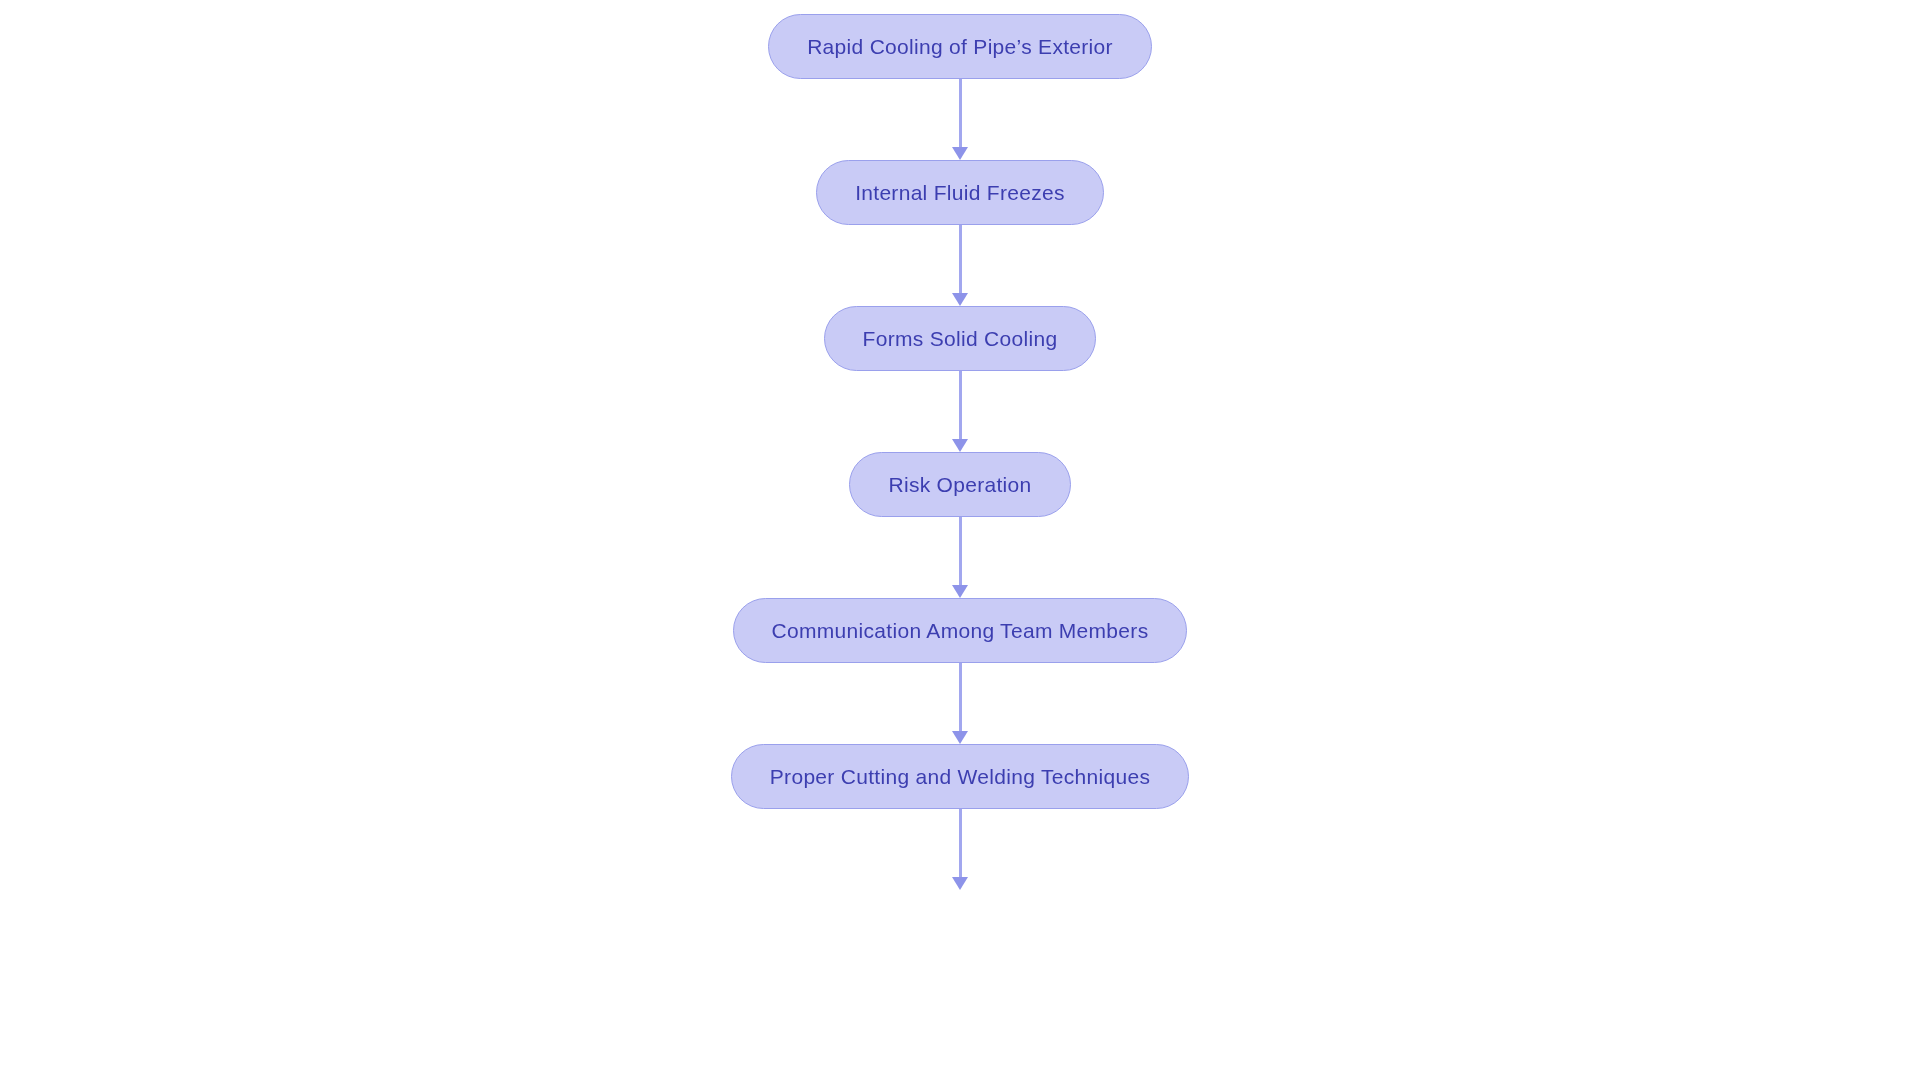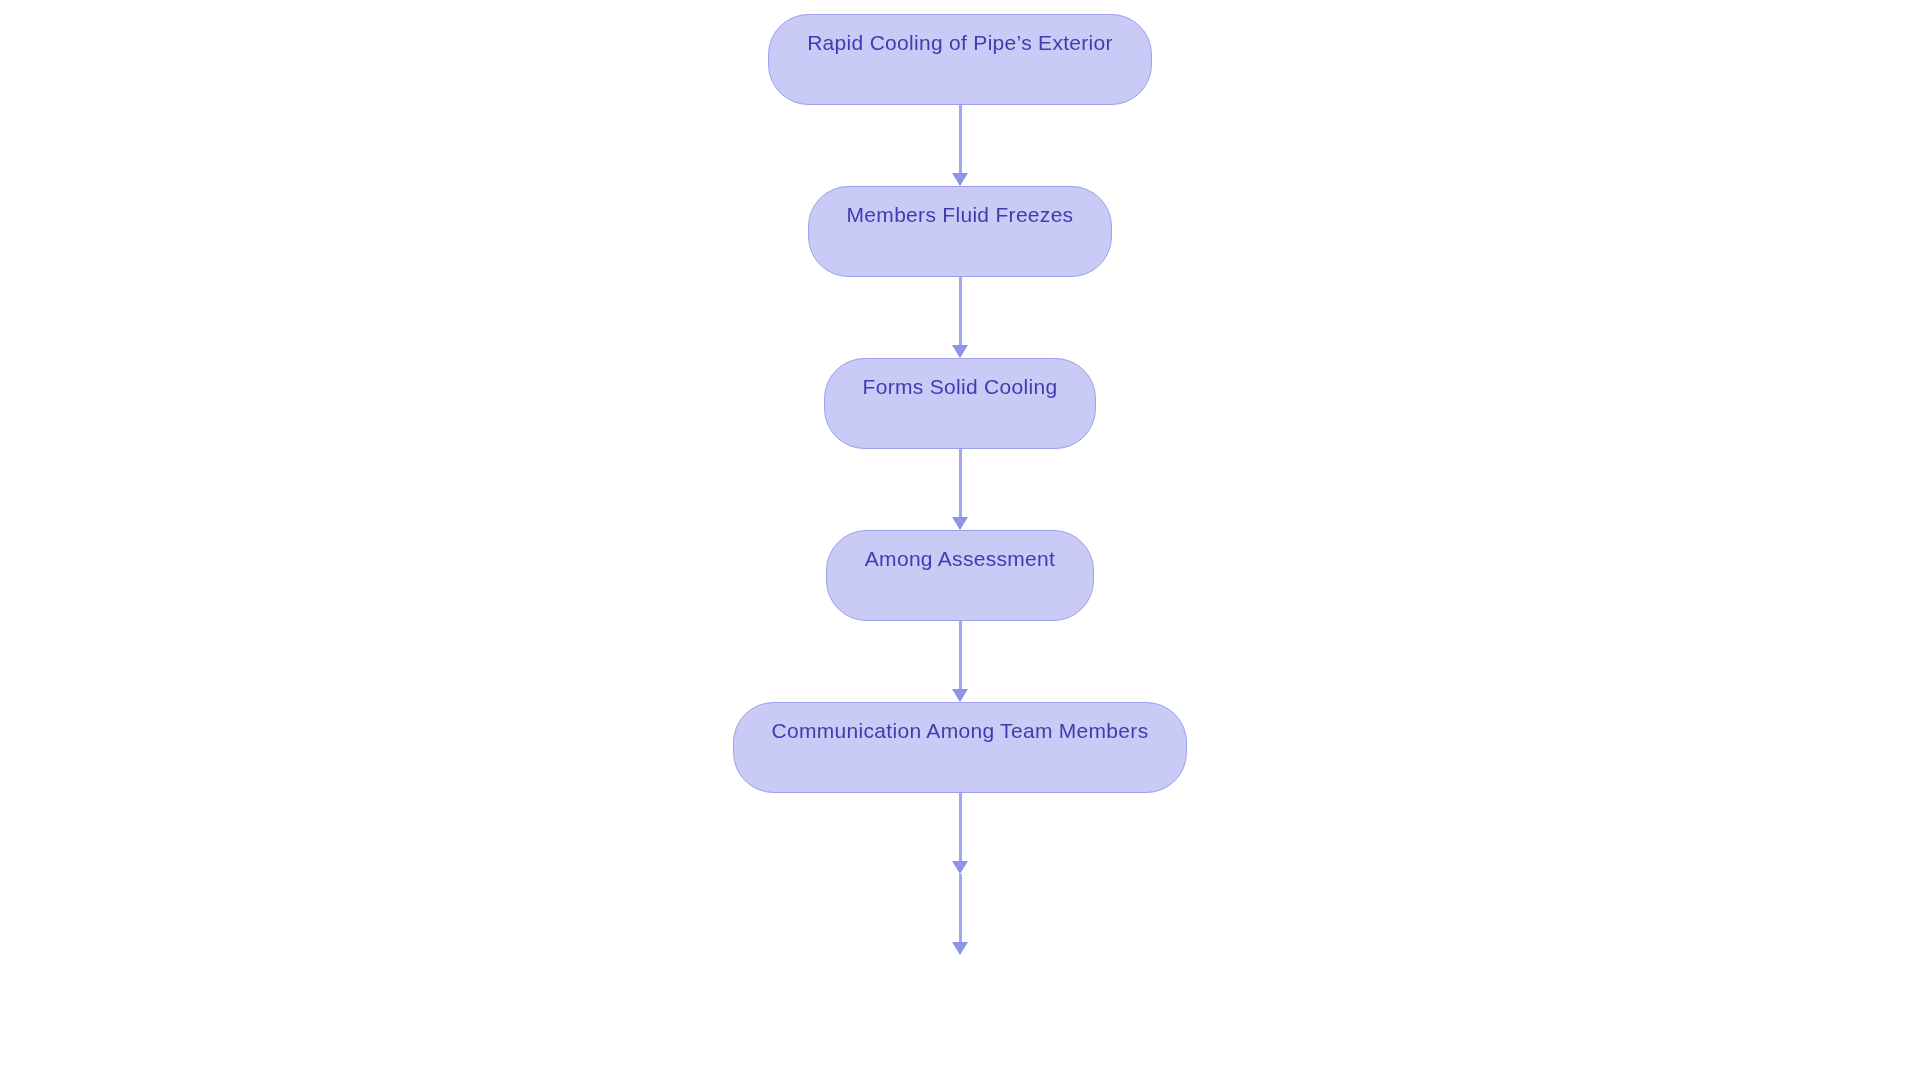--- a/index.html
+++ b/index.html
@@ -23,29 +23,29 @@
   .canvas {
     position: relative;
     width: 1920px;
     height: 1080px;
     display: flex;
     flex-direction: column;
     align-items: center;
     padding-top: 14px;
   }
   .node {
-    height: 91px;
+    height: 65px;
     border-radius: 40.5px;
     background: var(--node-fill);
     border: 1px solid var(--node-border);
     color: var(--node-text);
     display: flex;
-    align-items: flex-start;
+    align-items: center;
     justify-content: center;
-    padding: 16px 38px;
+    padding: 0 38px;
     font-size: 21px;
     letter-spacing: 0.3px;
     white-space: nowrap;
     flex: 0 0 auto;
   }
   .connector {
     height: 81px;
     display: flex;
     flex-direction: column;
     align-items: center;
@@ -73,55 +73,58 @@
   <div class="node">
     <span>Rapid Cooling of Pipe’s Exterior</span>
   </div>
 
   <div class="connector">
     <div class="line"></div>
     <div class="head"></div>
   </div>
 
   <div class="node">
-    <span>Members Fluid Freezes</span>
+    <span>Internal Fluid Freezes</span>
   </div>
 
   <div class="connector">
     <div class="line"></div>
     <div class="head"></div>
   </div>
 
   <div class="node">
     <span>Forms Solid Cooling</span>
   </div>
 
   <div class="connector">
     <div class="line"></div>
     <div class="head"></div>
   </div>
 
   <div class="node">
-    <span>Among Assessment</span>
+    <span>Risk Operation</span>
   </div>
 
   <div class="connector">
     <div class="line"></div>
     <div class="head"></div>
   </div>
 
   <div class="node">
     <span>Communication Among Team Members</span>
   </div>
 
   <div class="connector">
     <div class="line"></div>
     <div class="head"></div>
   </div>
 
+  <div class="node">
+    <span>Proper Cutting and Welding Techniques</span>
+  </div>
 
   <div class="connector">
     <div class="line"></div>
     <div class="head"></div>
   </div>
 
 
 </div>
 
 </body></html>

